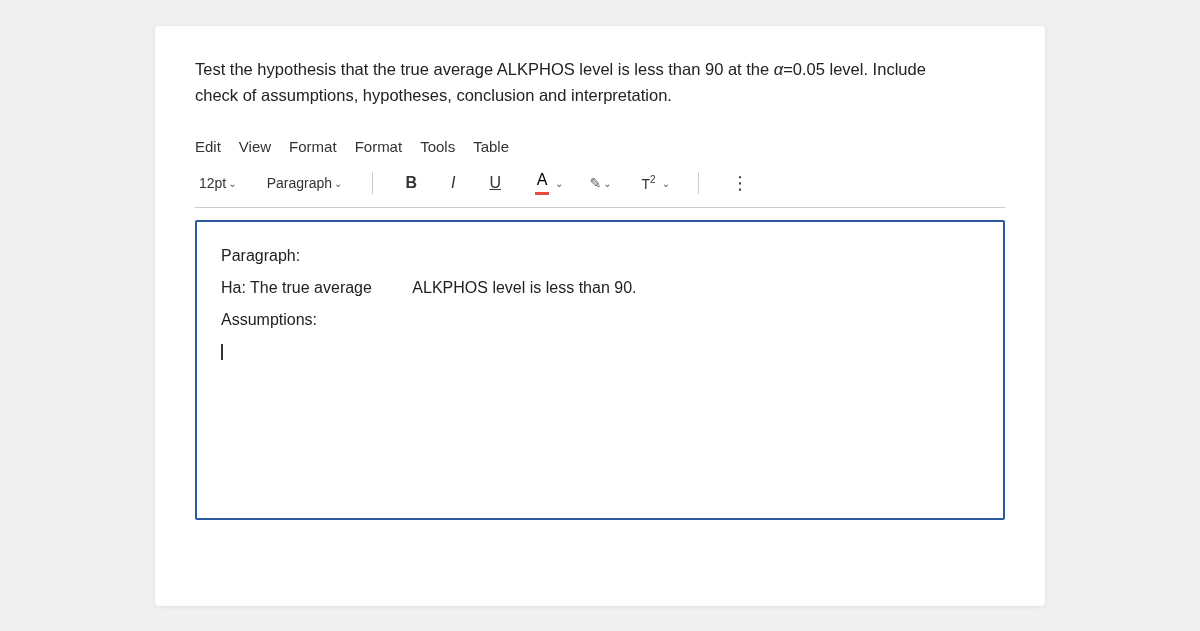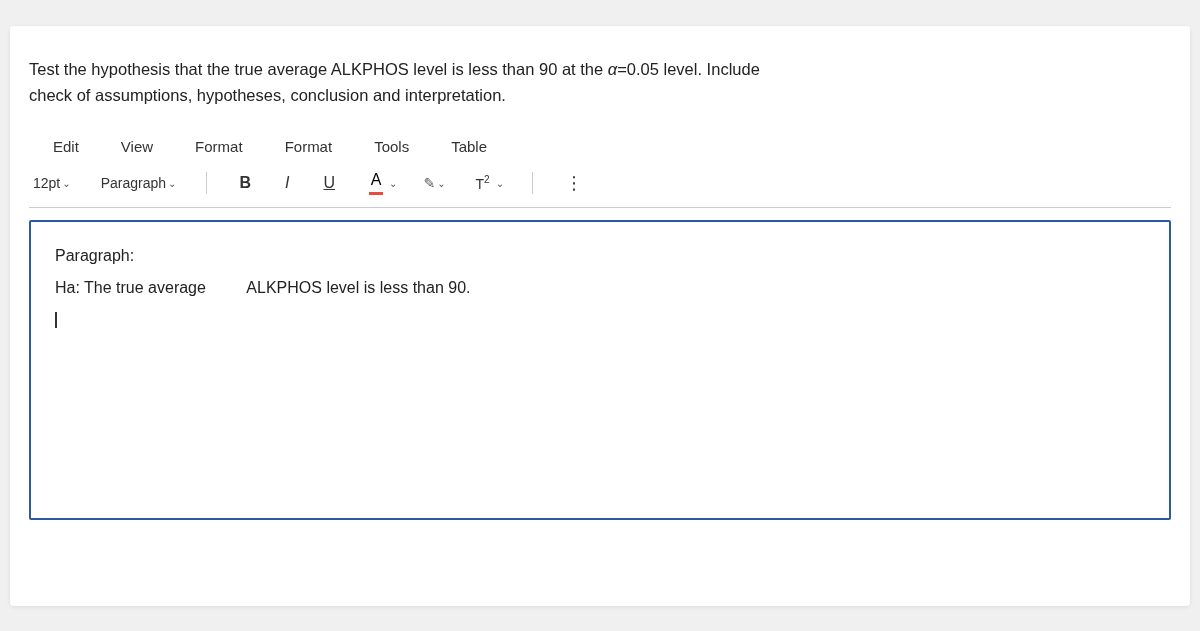--- a/index.html
+++ b/index.html
@@ -14,24 +14,24 @@
       width: 1200px;
       height: 631px;
       overflow: hidden;
       display: flex;
       align-items: center;
       justify-content: center;
     }
 
     .page-container {
       background: #ffffff;
-      width: 1180px;
+      width: 890px;
       min-height: 580px;
       border-radius: 4px;
-      padding: 30px 19px;
+      padding: 30px 40px;
       box-shadow: 0 1px 4px rgba(0,0,0,0.08);
     }
 
     .question-text {
       font-size: 16.5px;
       color: #222;
       line-height: 1.6;
       margin-bottom: 28px;
       font-weight: 400;
     }
@@ -46,21 +46,20 @@
       align-items: center;
       gap: 18px;
       margin-bottom: 10px;
       font-size: 15px;
       color: #333;
     }
 
     .menu-item {
       cursor: pointer;
       padding: 2px 0;
-      margin-left: 24px;
     }
 
     .format-bar {
       display: flex;
       align-items: center;
       gap: 22px;
       margin-bottom: 12px;
       border-bottom: 1px solid #ccc;
       padding-bottom: 8px;
     }
@@ -267,20 +266,23 @@
 
     <div class="editor-line">
       <span>Paragraph:</span>
     </div>
 
     <div class="editor-line">
       <span>Ha: The true average <span class="underline-dotted">ALKPHOS</span> level is less than 90.</span>
     </div>
 
 
+    <div class="editor-line">
+      <span>Assumptions:</span>
+    </div>
 
     <div class="editor-line">
       <span class="cursor"></span>
     </div>
 
   </div>
 
 </div>
 
 </body></html>

